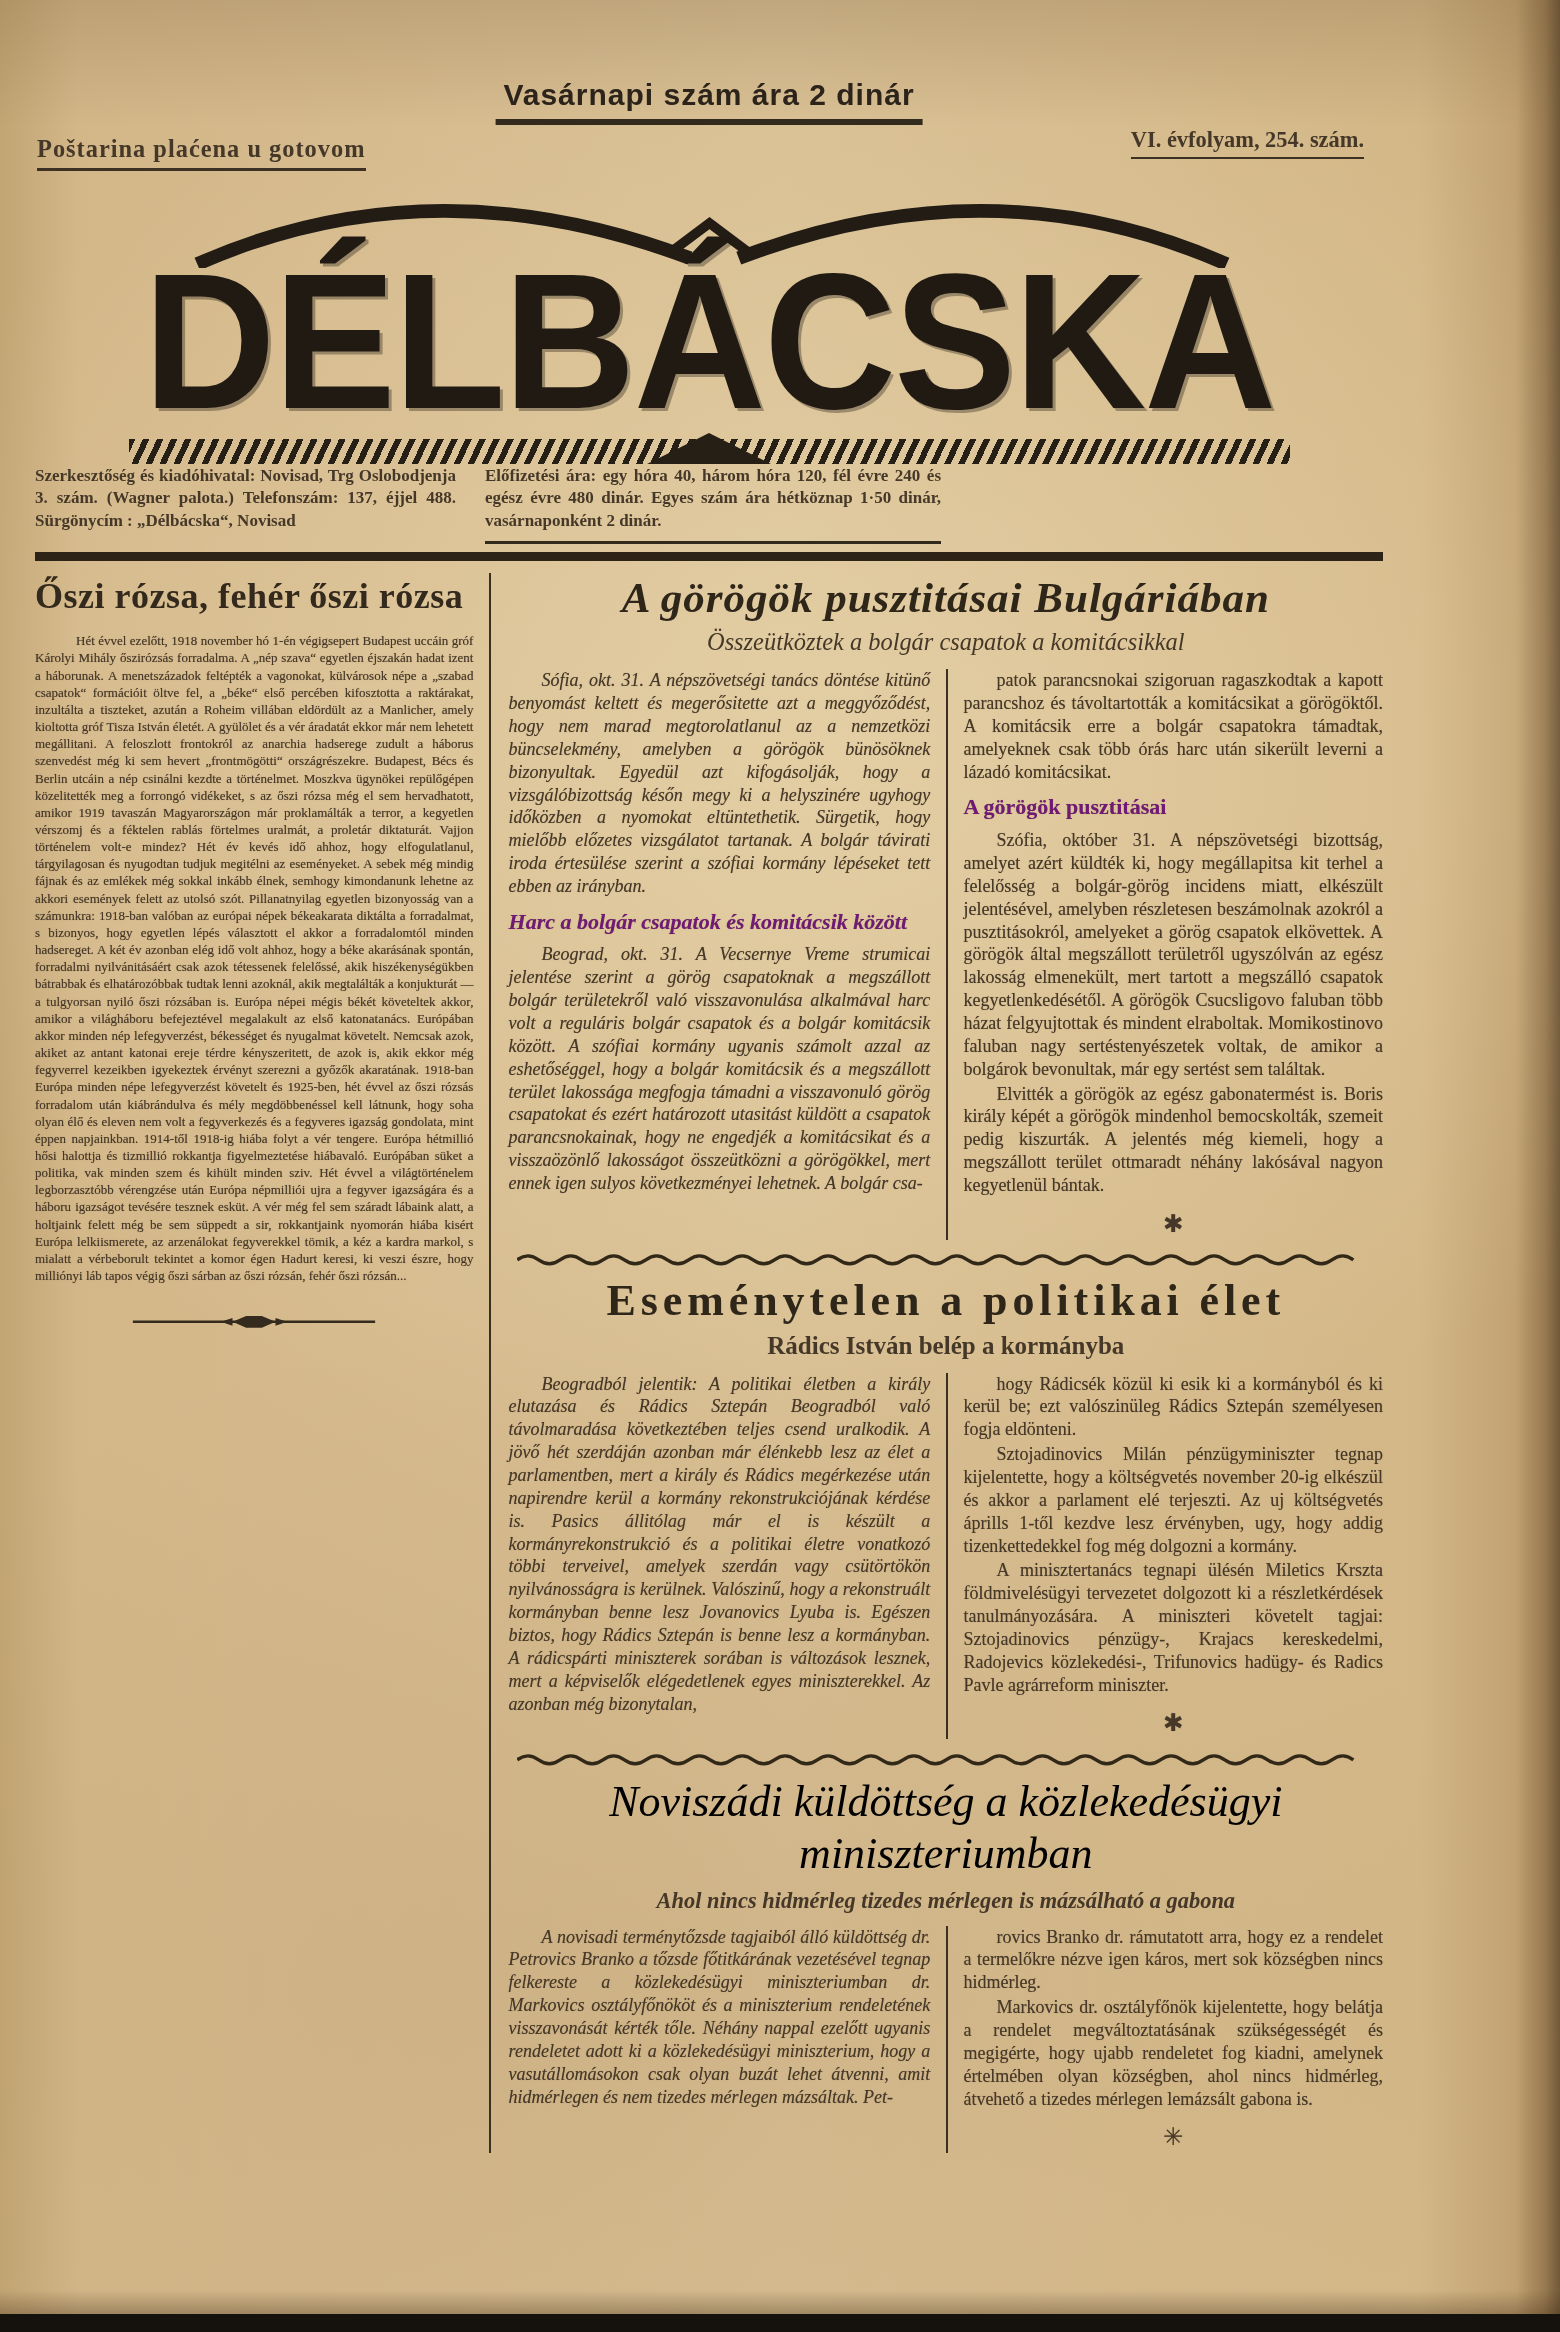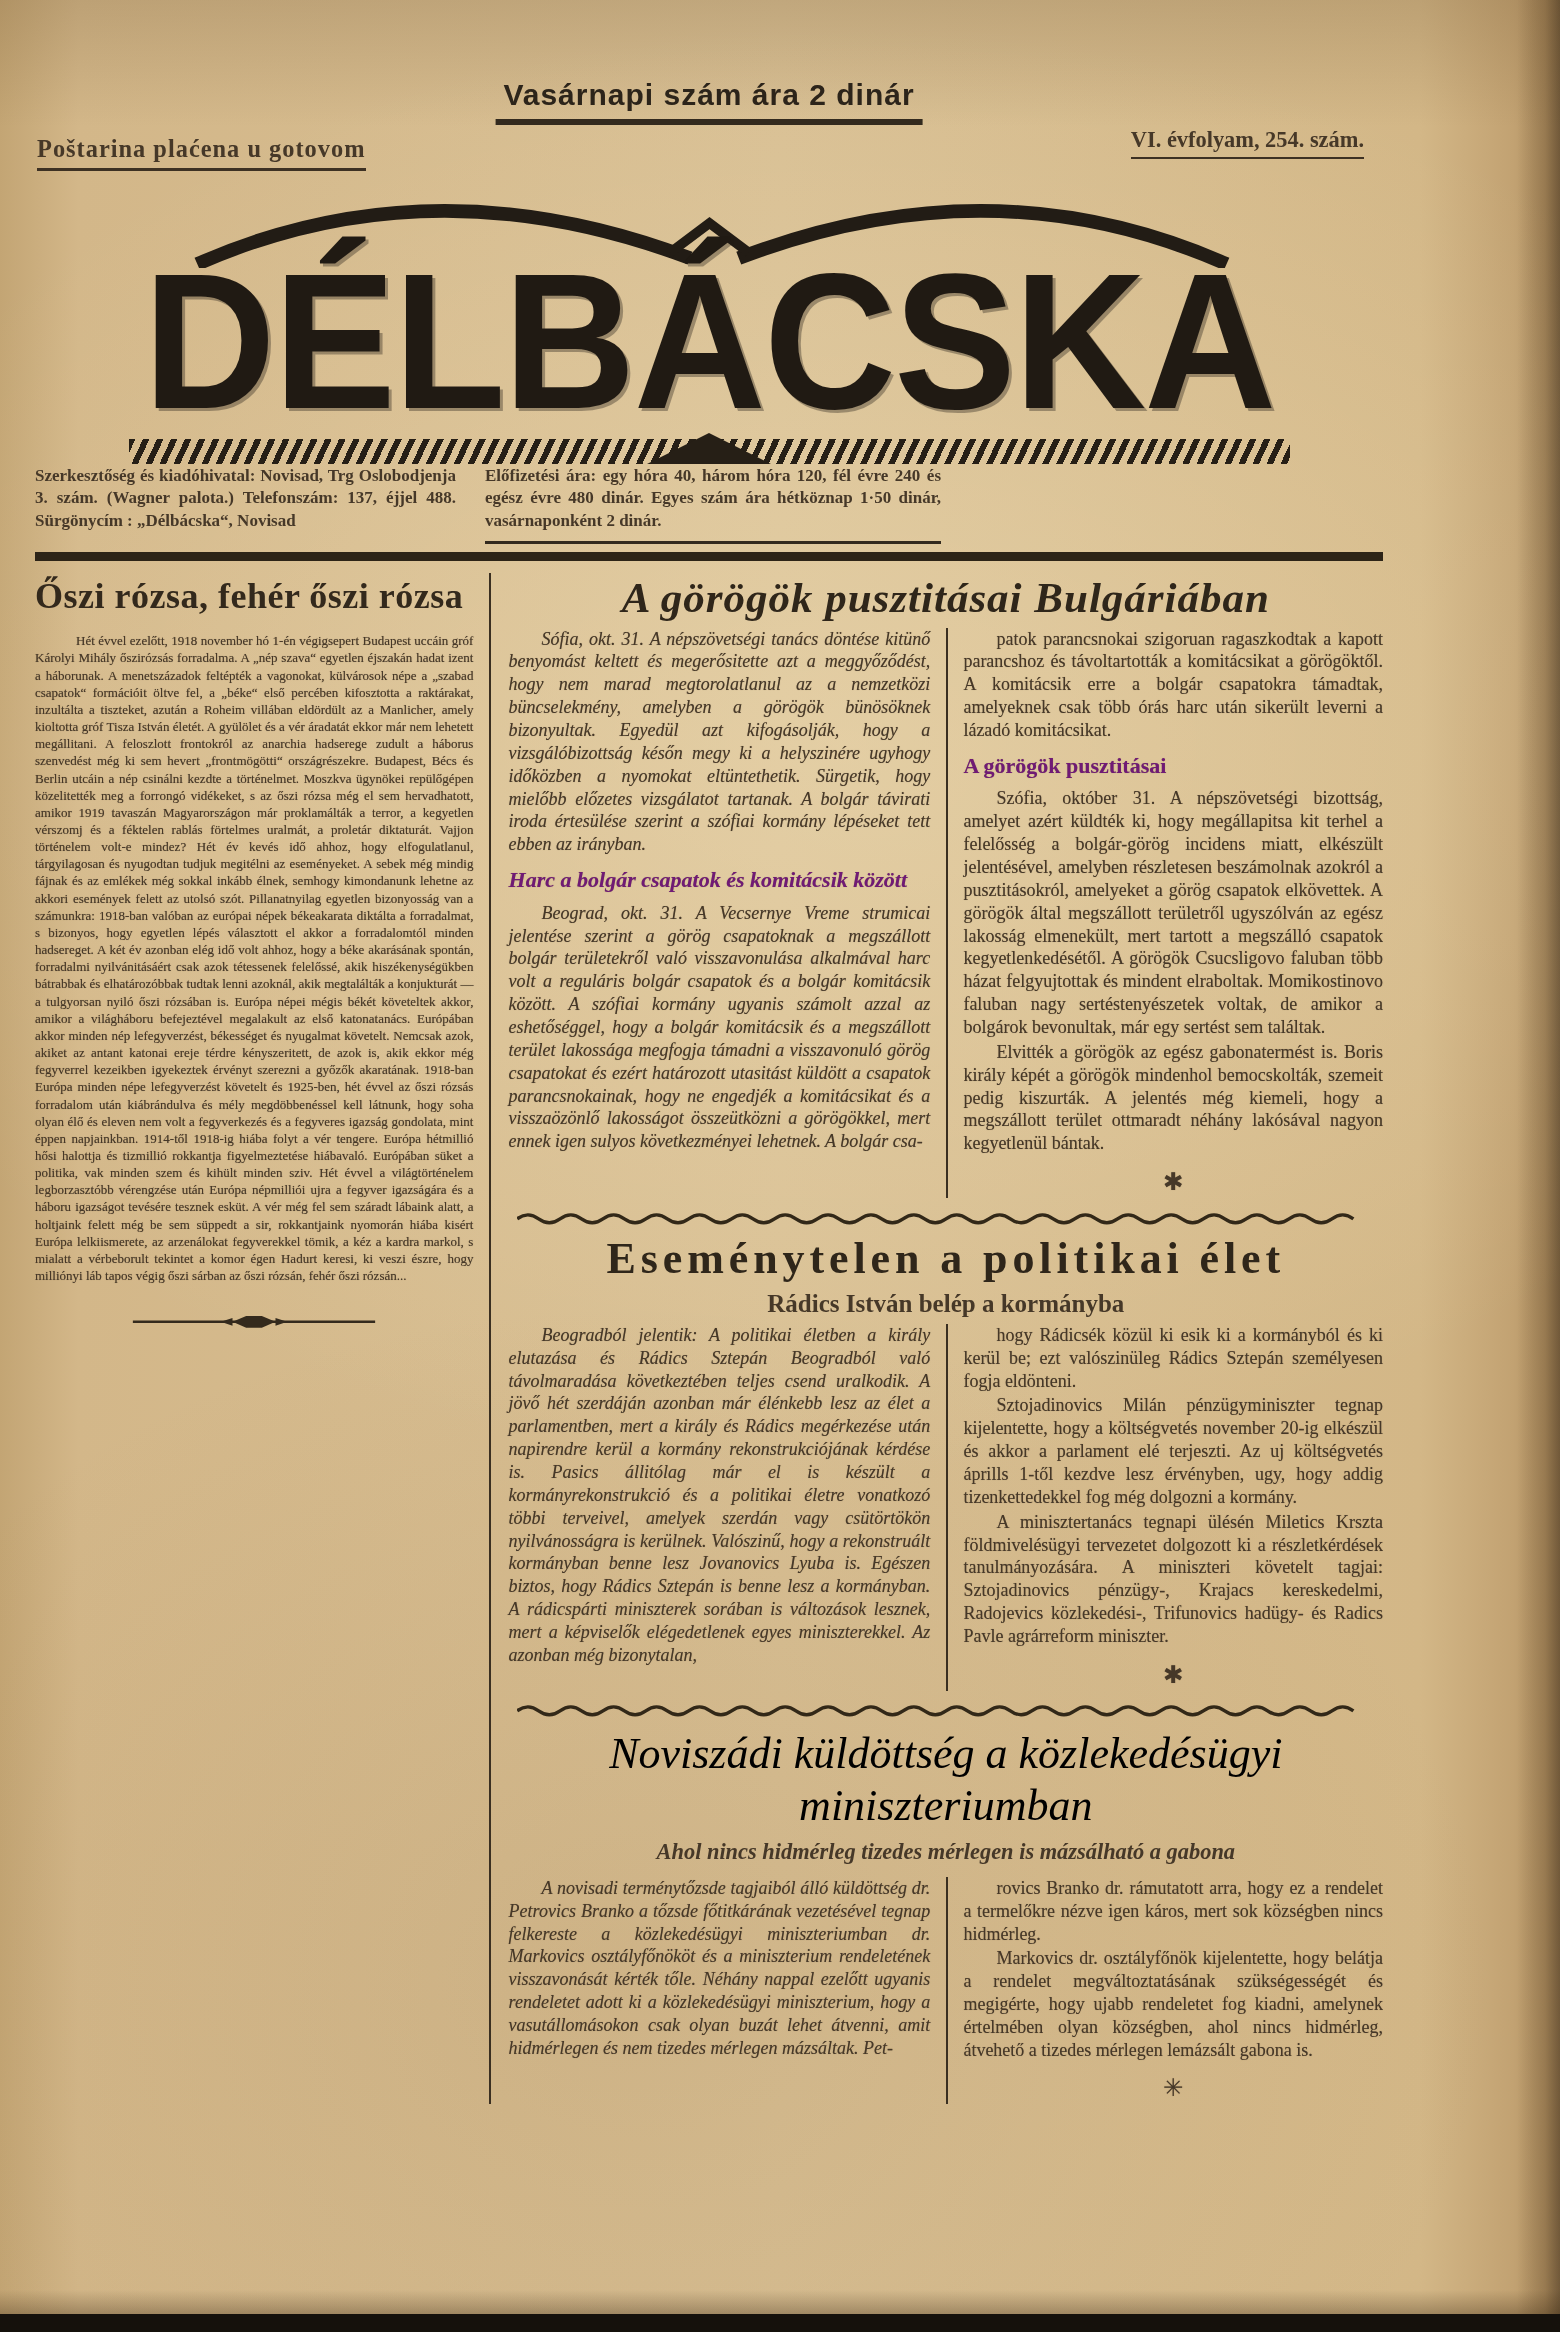--- a/index.html
+++ b/index.html
@@ -65,21 +65,21 @@
   .lead-title{font-size:36px;font-weight:bold;letter-spacing:0.5px;margin:2px 0 15.6px 0;color:#33291c;}
   .lead-body{font-size:13px;line-height:1.32;text-align:justify;text-indent:41px;
     text-shadow:0 0 0.7px rgba(70,53,35,.55);}
   .lead-ornament{text-align:center;margin-top:29px;}
 
   .right-col{flex:1;padding-left:17.6px;min-width:0;}
   .headline-a{text-align:center;font-style:italic;font-weight:bold;font-size:43px;letter-spacing:1px;
     margin:0 0 5.9px;color:#2f261a;}
   .subtitle-a{text-align:center;font-style:italic;font-size:24.4px;margin:0 0 13.7px;}
   .headline-b{text-align:center;font-weight:bold;font-size:44px;letter-spacing:4.9px;margin:5.9px 0 5.9px;color:#2f261a;}
-  .subtitle-b{text-align:center;font-weight:bold;font-size:25px;margin:0 0 6px;}
+  .subtitle-b{text-align:center;font-weight:bold;font-size:25px;margin:0 0 13px;}
   .headline-c{text-align:center;font-style:italic;font-weight:normal;font-size:44px;line-height:1.18;
     margin:9.8px auto 7.8px;max-width:819px;color:#000000;}
   .subtitle-c{text-align:center;font-style:italic;font-weight:bold;font-size:22.4px;margin:0 0 11.7px;}
 
   .cols{display:flex;}
   .col{width:50%;box-sizing:border-box;text-align:justify;font-size:18px;line-height:1.27;
     text-shadow:0 0 0.7px rgba(70,53,35,.5);}
   .col-left{padding-right:15.6px;font-style:italic;}
   .col-right{border-left:2.9px solid #3a2f21;padding-left:15.6px;}
   .col p{margin:0;text-indent:33px;}
@@ -127,20 +127,21 @@
           <polygon points="96,9 108,5 108,13" fill="#342a1d"></polygon>
           <polygon points="164,9 152,5 152,13" fill="#342a1d"></polygon>
         </svg>
       </div>
     </div>
 
     <div class="right-col">
 
       <div>
         <div class="headline-a">A görögök pusztitásai Bulgáriában</div>
+        <div class="subtitle-a">Összeütköztek a bolgár csapatok a komitácsikkal</div>
         <div class="cols">
           <div class="col col-left">
             <p>Sófia, okt. 31. A népszövetségi tanács döntése kitünő benyomást keltett és megerősitette azt a meggyőződést, hogy nem marad megtorolatlanul az a nemzetközi büncselekmény, amelyben a görögök bünösöknek bizonyultak. Egyedül azt kifogásolják, hogy a vizsgálóbizottság későn megy ki a helyszinére ugyhogy időközben a nyomokat eltüntethetik. Sürgetik, hogy mielőbb előzetes vizsgálatot tartanak. A bolgár távirati iroda értesülése szerint a szófiai kormány lépéseket tett ebben az irányban.</p>
             <div class="subhead">Harc a bolgár csapatok és komitácsik között</div>
             <p>Beograd, okt. 31. A Vecsernye Vreme strumicai jelentése szerint a görög csapatoknak a megszállott bolgár területekről való visszavonulása alkalmával harc volt a reguláris bolgár csapatok és a bolgár komitácsik között. A szófiai kormány ugyanis számolt azzal az eshetőséggel, hogy a bolgár komitácsik és a megszállott terület lakossága megfogja támadni a visszavonuló görög csapatokat és ezért határozott utasitást küldött a csapatok parancsnokainak, hogy ne engedjék a komitácsikat és a visszaözönlő lakosságot összeütközni a görögökkel, mert ennek igen sulyos következményei lehetnek. A bolgár csa-</p>
           </div>
           <div class="col col-right">
             <p>patok parancsnokai szigoruan ragaszkodtak a kapott parancshoz és távoltartották a komitácsikat a görögöktől. A komitácsik erre a bolgár csapatokra támadtak, amelyeknek csak több órás harc után sikerült leverni a lázadó komitácsikat.</p>
             <div class="subhead">A görögök pusztitásai</div>
             <p>Szófia, október 31. A népszövetségi bizottság, amelyet azért küldték ki, hogy megállapitsa kit terhel a felelősség a bolgár-görög incidens miatt, elkészült jelentésével, amelyben részletesen beszámolnak azokról a pusztitásokról, amelyeket a görög csapatok elkövettek. A görögök által megszállott területről ugyszólván az egész lakosság elmenekült, mert tartott a megszálló csapatok kegyetlenkedésétől. A görögök Csucsligovo faluban több házat felgyujtottak és mindent elraboltak. Momikostinovo faluban nagy sertéstenyészetek voltak, de amikor a bolgárok bevonultak, már egy sertést sem találtak.</p>

